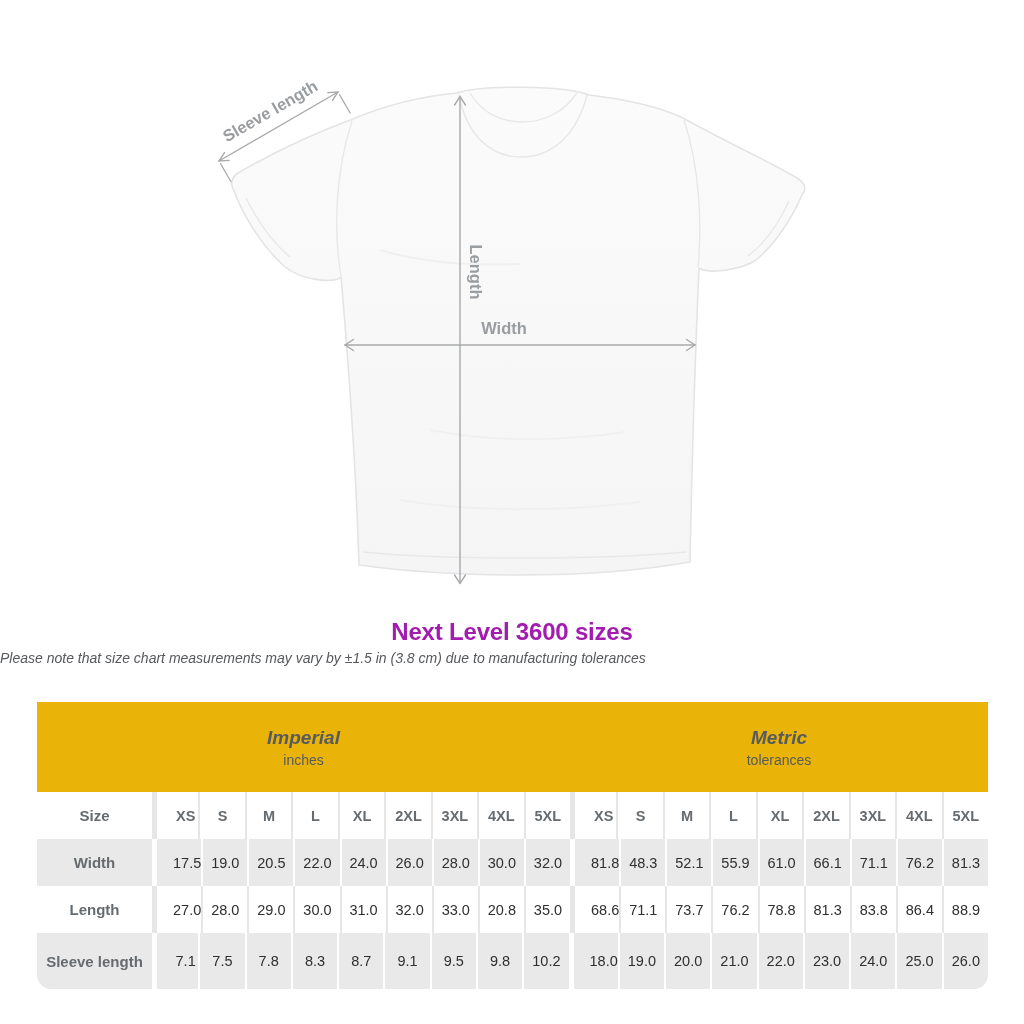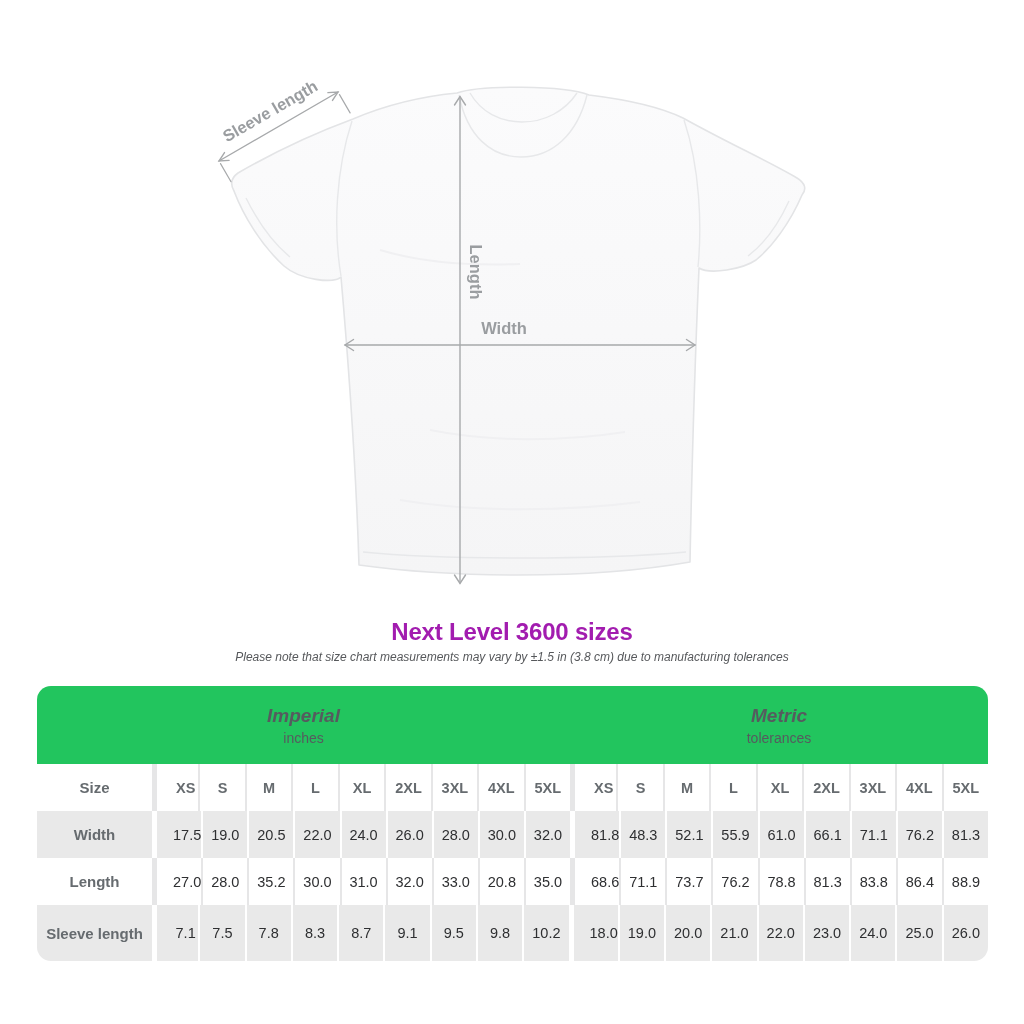--- a/index.html
+++ b/index.html
@@ -7,30 +7,30 @@
     width:1024px;height:1024px;position:relative;overflow:hidden;
     background:#ffffff;
     font-family:"Liberation Sans", sans-serif;
   }
   .diagram-svg{position:absolute;left:0;top:0;}
   .page-title{
     position:absolute;top:618px;left:0;width:1024px;text-align:center;
     font-size:24px;font-weight:bold;color:#a21caf;letter-spacing:-0.2px;
   }
   .page-subtitle{
-    position:absolute;top:650px;left:0;width:1024px;text-align:center;
-    font-style:italic;font-size:12px;color:#56585b;
+    position:absolute;top:650px;left:0;width:1024px;text-align:left;
+    font-style:italic;font-size:14px;color:#56585b;
   }
   .size-table{
     position:absolute;left:37px;top:686px;width:951px;
     border-radius:14px;overflow:hidden;background:#ffffff;
   }
   .band{
     display:grid;grid-template-columns:115px repeat(18,1fr);
-    height:78px;background:#22c55e;
+    height:90px;background:#eab308;margin-top:16px;
   }
   .band-cell{display:flex;flex-direction:column;align-items:center;justify-content:center;gap:3px;}
   .band-cell.imperial{grid-column:1/11;}
   .band-cell.metric{grid-column:11/20;}
   .band-title{font-weight:bold;font-style:italic;font-size:19px;color:#565b5f;}
   .band-unit{font-size:14px;color:#565b5f;}
   .trow{
     display:grid;grid-template-columns:115px repeat(18,1fr);
     height:47px;background:#ffffff;
   }
@@ -174,21 +174,21 @@
         <div class="cell val">61.0</div>
         <div class="cell val">66.1</div>
         <div class="cell val">71.1</div>
         <div class="cell val">76.2</div>
         <div class="cell val">81.3</div>
       </div>
       <div class="trow row-white">
         <div class="cell lbl">Length</div>
         <div class="cell val sec-start">27.0</div>
         <div class="cell val">28.0</div>
-        <div class="cell val">35.2</div>
+        <div class="cell val">29.0</div>
         <div class="cell val">30.0</div>
         <div class="cell val">31.0</div>
         <div class="cell val">32.0</div>
         <div class="cell val">33.0</div>
         <div class="cell val">20.8</div>
         <div class="cell val">35.0</div>
         <div class="cell val sec-start">68.6</div>
         <div class="cell val">71.1</div>
         <div class="cell val">73.7</div>
         <div class="cell val">76.2</div>

